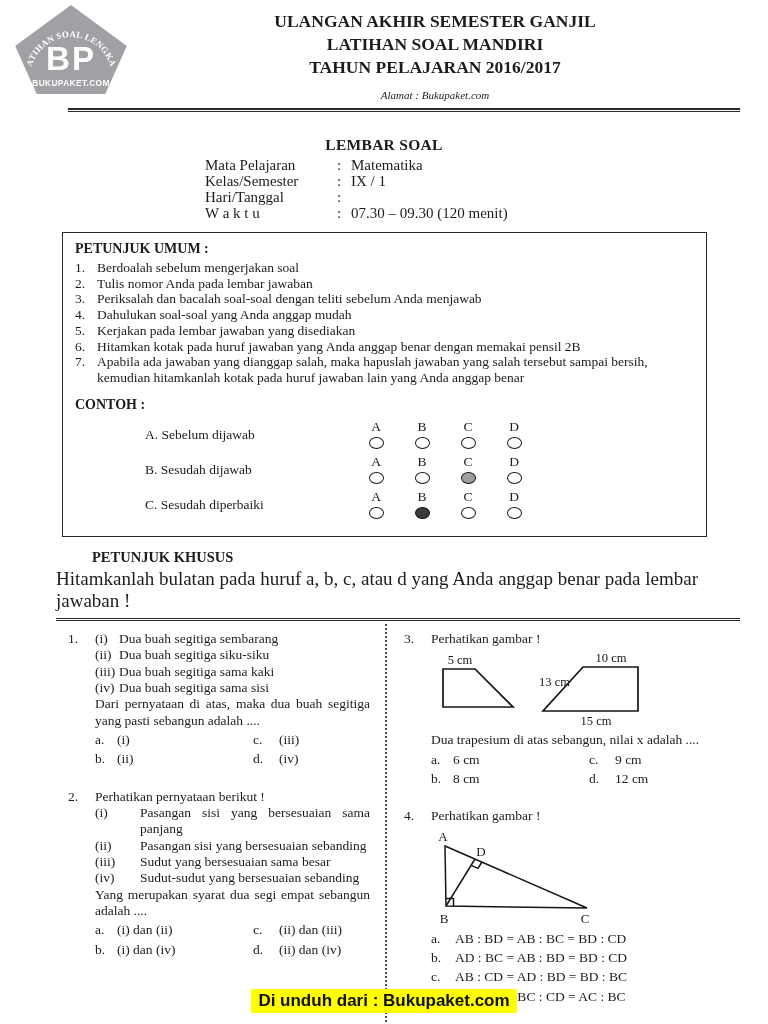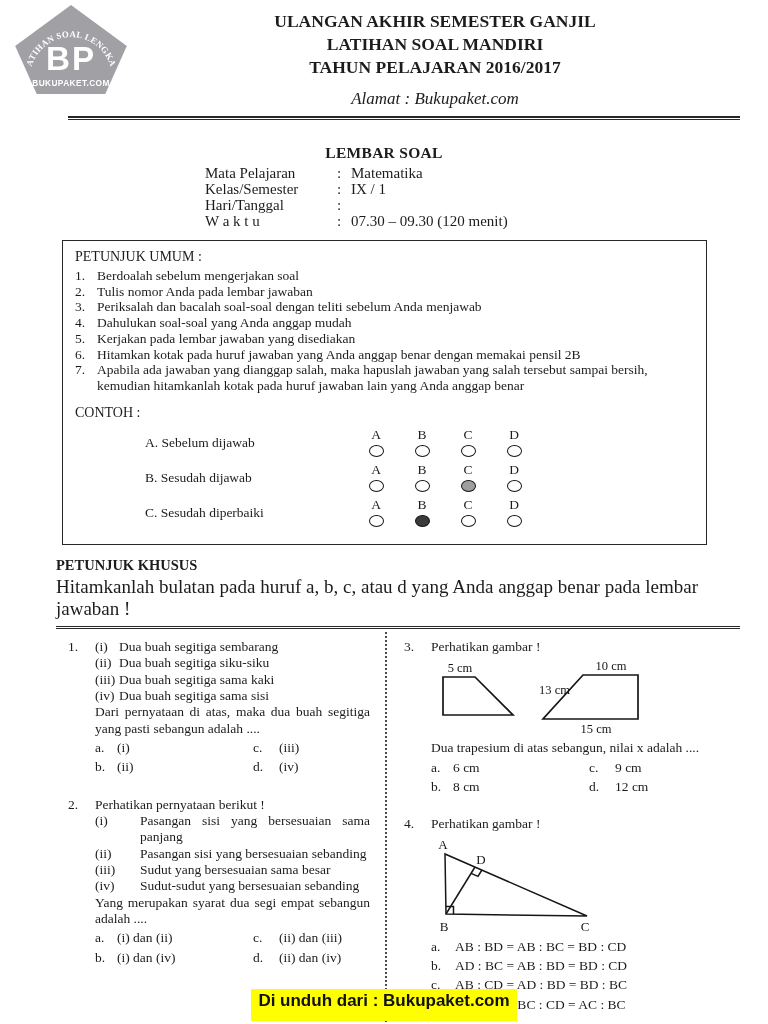--- a/index.html
+++ b/index.html
@@ -7,71 +7,71 @@
   .page {
     width:768px; height:1024px; position:relative; margin:0 auto;
     background:#ffffff; color:#1c1c1c;
     font-family:"Liberation Serif", serif; overflow:hidden;
   }
   
   header { position:relative; padding-top:10px; }
   .logo { position:absolute; left:12px; top:3px; }
   .title-block { margin-left:110px; width:650px; text-align:center;
                  font-weight:bold; font-size:17.5px; line-height:1.32; }
-  .alamat { font-weight:normal; font-style:italic; font-size:17px; margin-top:9px; }
+  .alamat { font-weight:normal; font-style:italic; font-size:11px; margin-top:9px; }
   .rule-double { height:4px; border-top:2.5px solid #282828; border-bottom:1.5px solid #282828; }
   .rule-header { margin:5px 28px 0 68px; }
   
   .lembar-title { text-align:center; font-weight:bold; font-size:15.5px; margin-top:24px; letter-spacing:.3px; }
   .meta { margin:3px 0 0 205px; font-size:15px; }
   .meta-row { display:flex; line-height:16px; }
   .meta-label { width:132px; }
   .meta-colon { width:14px; }
   
   .petunjuk-box { margin:11px 61px 0 62px; border:1.6px solid #282828; padding:8px 10px 12px 12px; }
-  .box-heading { font-weight:normal; font-size:14px; }
+  .box-heading { font-weight:bold; font-size:14px; }
   .petunjuk-list { list-style:none; margin-top:3px; font-size:13.5px; line-height:1.17; }
   .petunjuk-list li { display:flex; }
   .petunjuk-list .num { width:22px; flex:none; }
   .petunjuk-list .txt { flex:1; }
   .contoh-heading { margin-top:11px; }
   .contoh-rows { margin:6px 0 0 70px; font-size:13.5px; }
   .contoh-row { display:flex; margin-bottom:5px;align-items:center; }
   .contoh-label { width:208px; padding-top:2px; }
   .letters, .circles { display:flex; }
   .letters .cell { width:46px; text-align:center; }
   .circles { margin-top:2px; }
   .circles .cell { width:46px; display:flex; justify-content:center; }
   .circle { width:15px; height:12px; border:1.7px solid #141414; border-radius:50%; background:#fff; }
   .circle.fill-gray { background:#9e9e9e; }
   .circle.fill-dark { background:#3a3a3a; }
   
   .khusus { margin:12px 28px 0 56px; }
-  .khusus-heading { font-weight:bold; font-size:14.5px; }
+  .khusus-heading { font-weight:bold; font-size:14.5px;margin-left:36px; }
   .khusus-text { font-size:19px; margin-top:2px;font-family:Liberation Serif, serif; }
   .rule-khusus { margin:6px 28px 0 56px; height:3px; border-top:1.5px solid #282828; border-bottom:1.5px solid #282828; }
   
   .questions { display:flex; margin-top:3px; min-height:358px; }
   .col-left  { width:387px; flex:none; padding:7px 15px 0 68px; border-right:2px dotted #4a4a4a; }
   .col-right { flex:1; padding:7px 46px 0 17px; }
   .question { display:flex; margin-bottom:21px; font-size:13.5px; line-height:1.21; }
   .q-num { width:27px; flex:none; }
   .q-body { flex:1; }
   .q-item { display:flex; }
   .q-tag { flex:none; }
   .items-narrow .q-tag { width:24px; }
   .items-wide   .q-tag { width:45px; }
   .q-itxt { flex:1; text-align:justify; }
   .q-stem { text-align:justify; }
   .q-options { display:grid; grid-template-columns:22px 136px 26px 1fr; row-gap:3px; margin-top:3px; }
   .q-options.single { grid-template-columns:24px 1fr; }
   .fig { display:block; margin:3px 0 2px 2px; }
   footer { position:absolute; left:0; right:0; bottom:13px; text-align:center;
            font-family:"Liberation Sans", sans-serif; font-weight:bold; font-size:17px; color:#111; }
-  footer .hl { background:#ffff00; padding:2px 7px 11px; }
+  footer .hl { background:#ffff00; padding:2px 7px 3px; }
 </style>
 </head>
 <body>
 
 <div class="page">
 
   <header>
     <svg class="logo" width="118" height="94" viewBox="0 0 120 96">
       <polygon points="60,2 117,44 95,93 25,93 3,44" fill="#a1a1a5"></polygon>
       <path id="arcpath" d="M 20,64 A 42,42 0 0 1 100,64" fill="none"></path>

